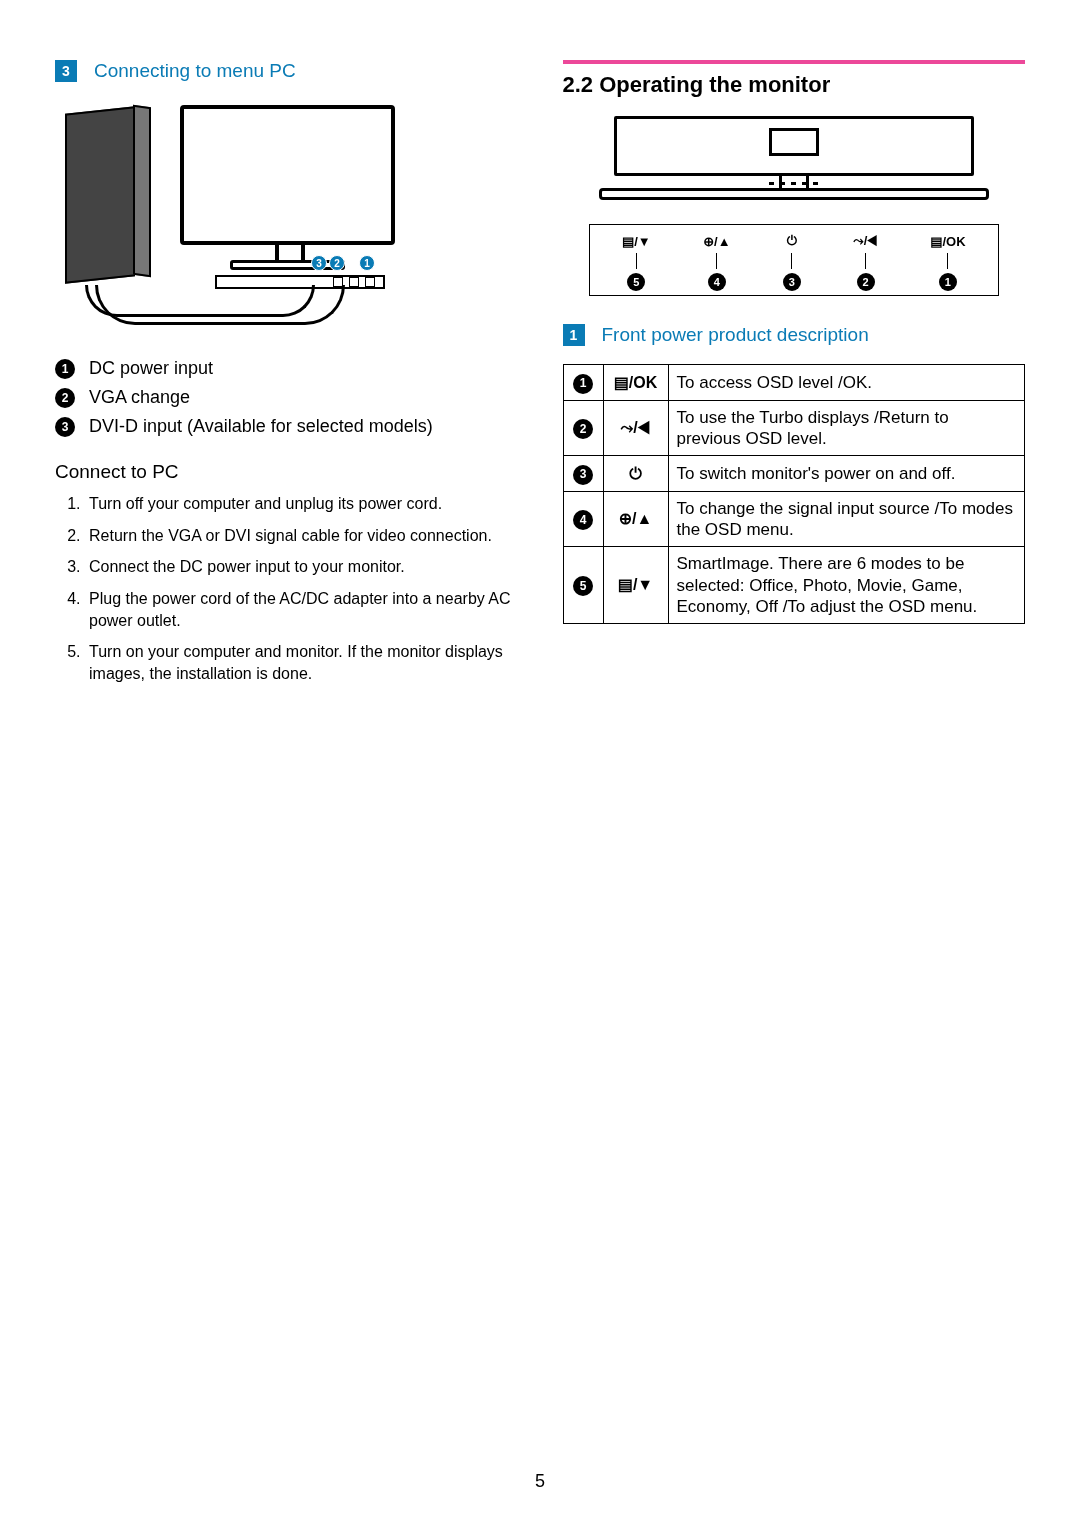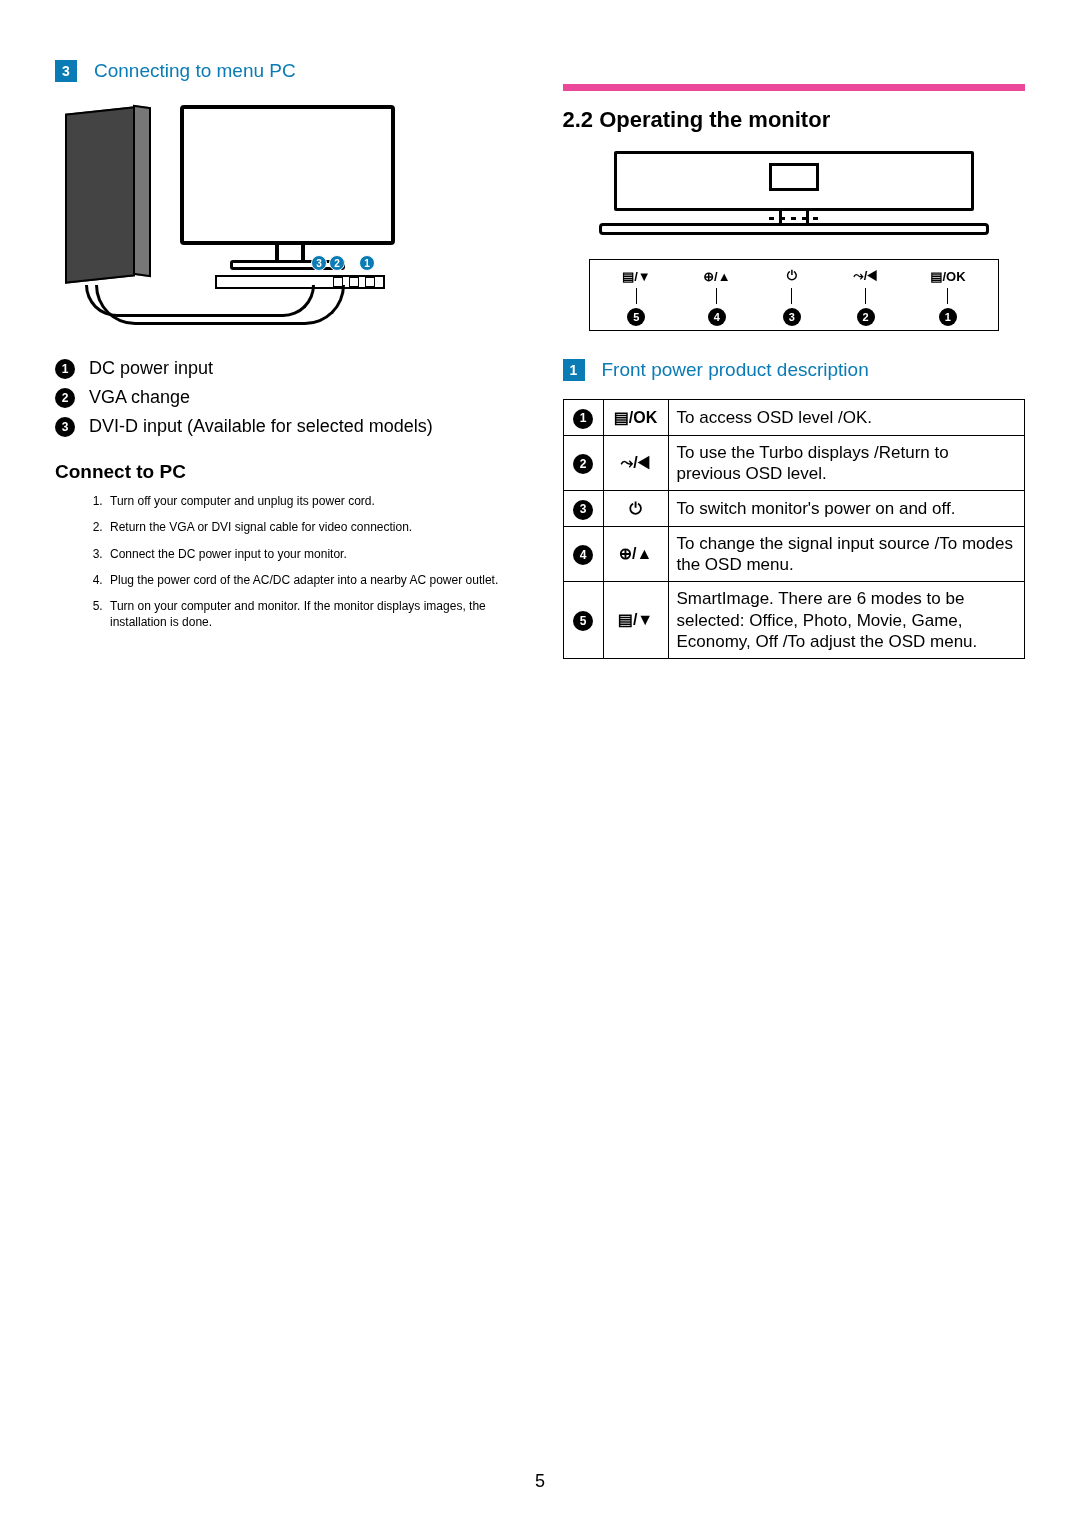--- a/index.html
+++ b/index.html
@@ -115,26 +115,26 @@
     width: 20px; height: 20px; border-radius: 50%;
     background: #000; color: #fff;
     align-items: center; justify-content: center;
     font-size: 12px; font-weight: bold;
     margin-right: 14px;
     flex: 0 0 20px;
   }
   .port-list { list-style: none; margin-bottom: 24px; }
   .port-list li { display: flex; align-items: center; margin-bottom: 8px; font-size: 18px; }
 
-  .sub-heading { font-size: 19px; margin-bottom: 10px; font-weight: bold; }
+  .sub-heading { font-size: 19px; margin-bottom: 10px; font-weight: normal; }
 
   ol.steps { padding-left: 30px; }
-  ol.steps li { margin-bottom: 10px; font-size: 12px; line-height: 1.35; padding-left: 4px; margin-left: 21px; }
-
-  .section-heading { font-size: 22px; margin-bottom: 18px; border-top: 7px solid #ec4899; padding-top: 16px; margin-top: 24px; }
+  ol.steps li { margin-bottom: 10px; font-size: 16px; line-height: 1.35; padding-left: 4px; }
+
+  .section-heading { font-size: 22px; margin-bottom: 18px; border-top: 4px solid #ec4899; padding-top: 8px; }
 
   .front-figure {
     width: 430px; height: 180px; position: relative; margin: 0 auto 28px auto;
   }
   .fv-monitor {
     position: absolute; left: 35px; top: 0; width: 360px; height: 60px;
     border: 3px solid #000; background: #fff; border-radius: 2px;
   }
   .fv-hole {
     position: absolute; left: 190px; top: 12px; width: 50px; height: 28px;

